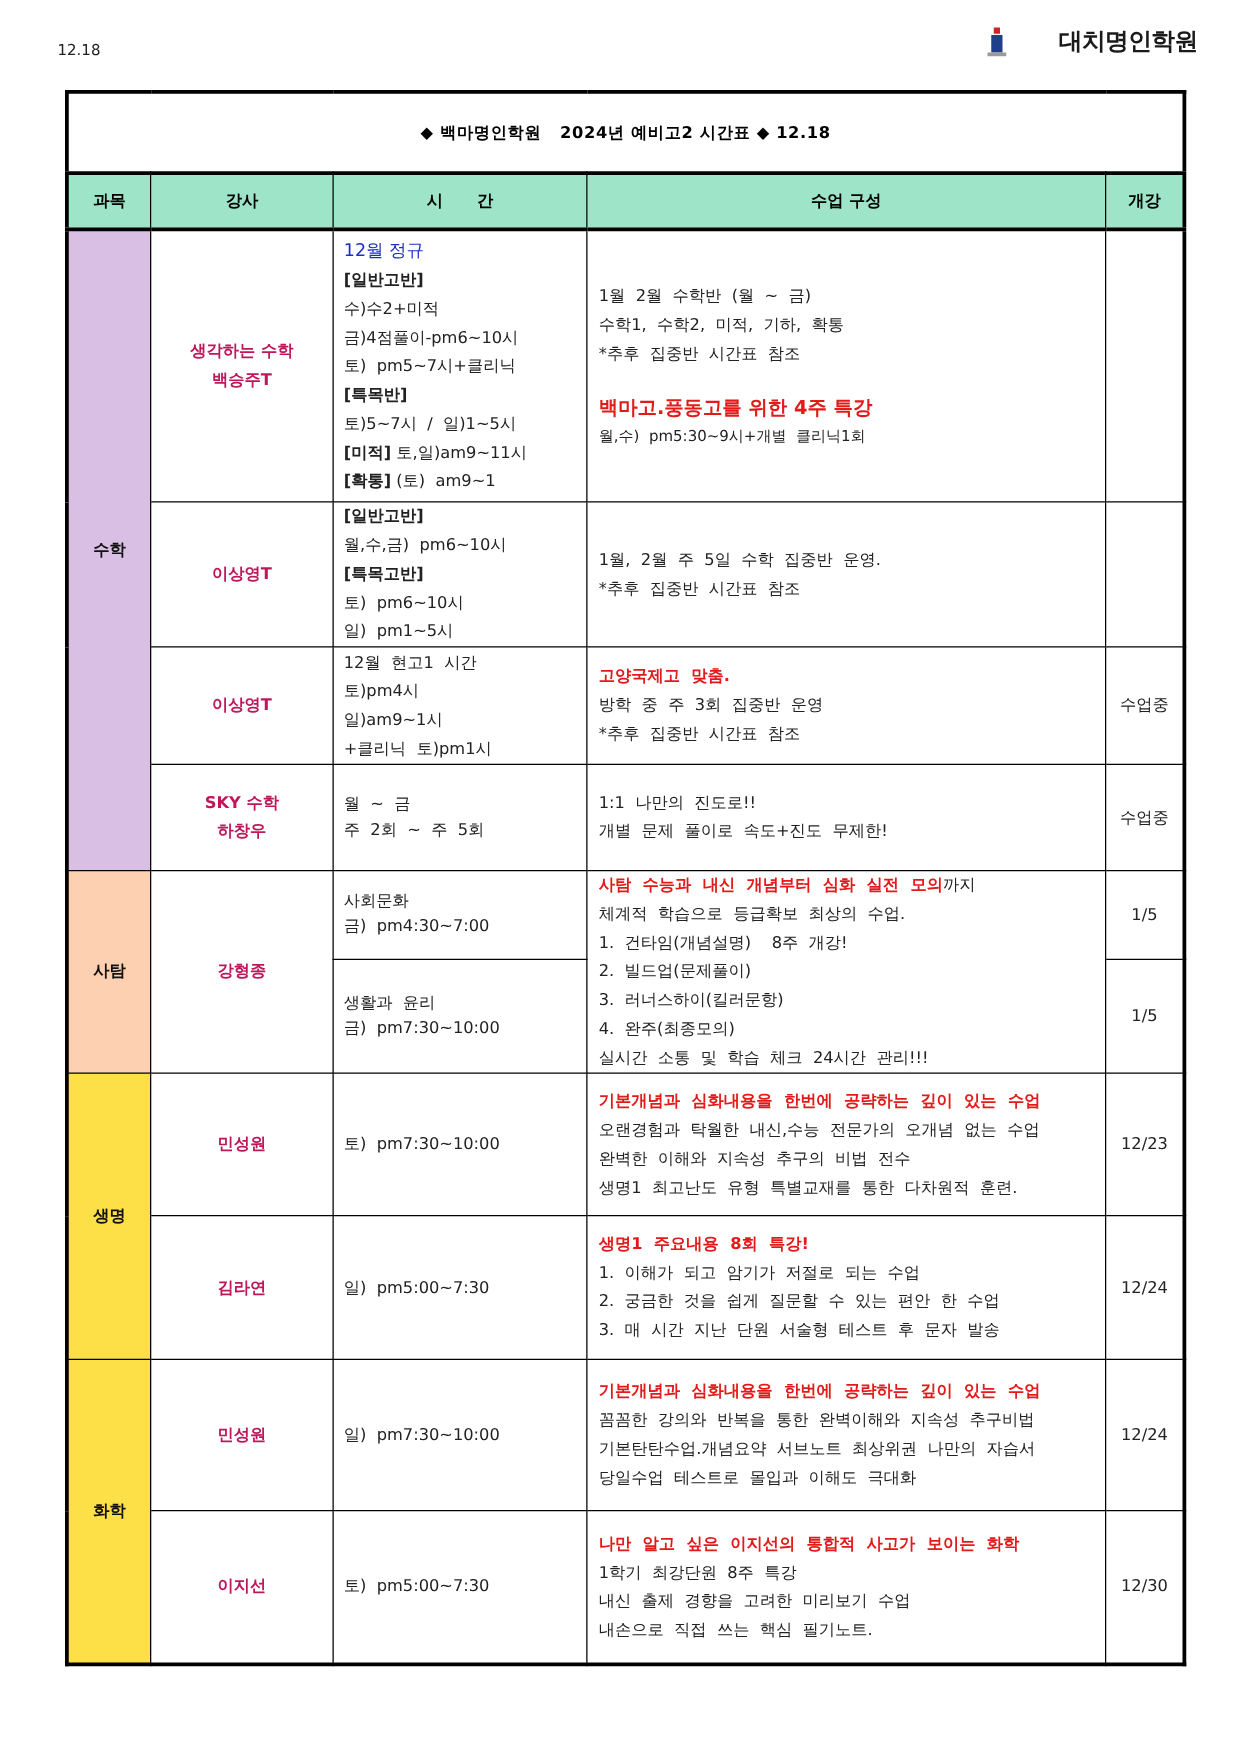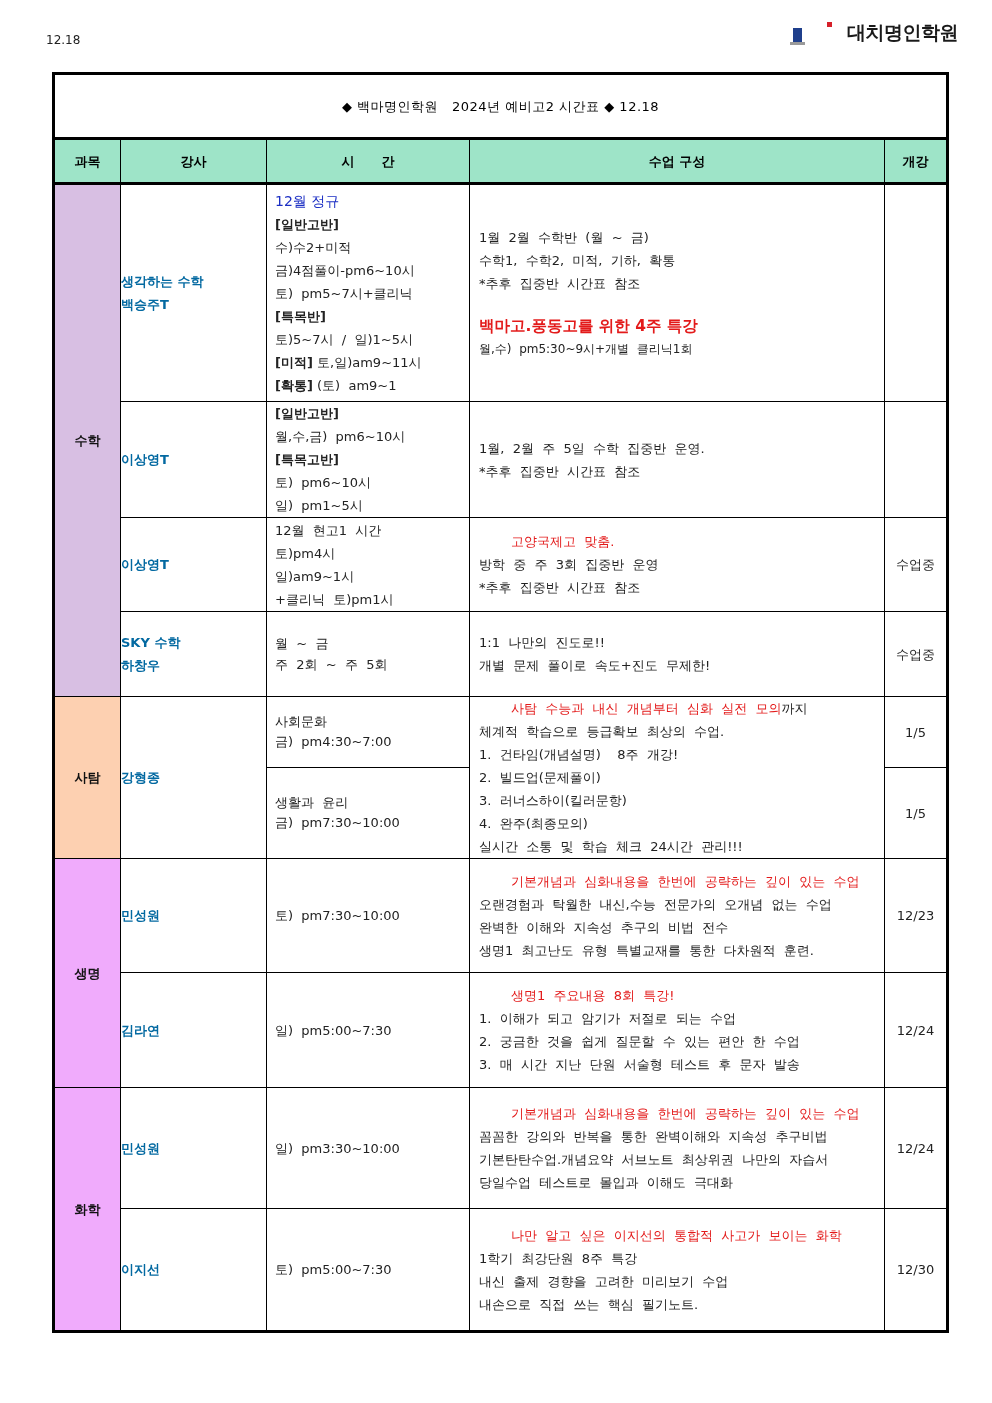--- a/index.html
+++ b/index.html
@@ -15,33 +15,33 @@
   .logo-mark .blue { position: absolute; left: 0; top: 6px; width: 9px; height: 14px; background: #1f3f8c; }
   .logo-mark .bar { position: absolute; left: -3px; top: 20px; width: 15px; height: 3px; background: #9a9a9a; }
   .logo-text { font-size: 19px; font-weight: bold; color: #1a1a1a; letter-spacing: -0.5px; }
 
   table.sched {
     position: absolute; left: 52px; top: 72px; width: 894px;
     border-collapse: collapse; table-layout: fixed;
     border: 3px solid #000;
   }
   table.sched td { border: 1px solid #000; padding: 0; vertical-align: middle; font-size: 13px; line-height: 23px; }
-  .title-cell { height: 62px; text-align: center; font-size: 27px; font-weight: normal; color: #000; border-bottom: 3px solid #000 !important; letter-spacing: 0.5px; }
+  .title-cell { height: 62px; text-align: center; font-size: 27px; font-weight: bold; color: #000; border-bottom: 3px solid #000 !important; letter-spacing: 0.5px; }
   .head td { background: #9ee4c8; height: 42px; text-align: center; font-weight: bold; font-size: 15px; color: #000; border-bottom: 3px solid #000 !important; }
   .subj { text-align: center; font-size: 16px; font-weight: bold; color: #111; }
   .subj.math { background: #d8bfe3; }
   .subj.social { background: #fdd0b1; }
-  .subj.bio, .subj.chem { background: #f0abfc; }
-  .teacher { font-size: 16px; font-weight: bold; color: #0369a1; line-height: 26px; }
+  .subj.bio, .subj.chem { background: #fde047; }
+  .teacher { text-align: center; font-size: 16px; font-weight: bold; color: #be185d; line-height: 26px; }
   .time { padding-left: 8px !important; font-size: 13.5px; color: #222; }
   .desc { padding-left: 9px !important; font-size: 13px; color: #222; }
   .open { text-align: center; font-size: 13.5px; color: #222; }
   .blue { color: #1c2fc4; font-size: 14px; }
   .b { font-weight: bold; }
-  .red { color: #e31a1a; font-weight: normal; margin-left: 32px; }
+  .red { color: #e31a1a; font-weight: bold; }
   .red-big { color: #e31a1a; font-weight: bold; font-size: 15.5px; }
   .line { display: block; white-space: nowrap; }
   .gap { display: block; height: 20px; }
 </style>
 </head>
 <body>
 
 <div class="date-top">12.18</div>
 
 <div class="logo">
@@ -197,21 +197,21 @@
       <span class="line" style="white-space:pre">1.  이해가  되고  암기가  저절로  되는  수업</span>
       <span class="line" style="white-space:pre">2.  궁금한  것을  쉽게  질문할  수  있는  편안  한  수업</span>
       <span class="line" style="white-space:pre">3.  매  시간  지난  단원  서술형  테스트  후  문자  발송</span>
     </td>
     <td class="open">12/24</td>
   </tr>
 
   <tr style="height:121px">
     <td rowspan="2" class="subj chem">화학</td>
     <td class="teacher">민성원</td>
-    <td class="time" style="white-space:pre">일)  pm3:30~10:00</td>
+    <td class="time" style="white-space:pre">일)  pm7:30~10:00</td>
     <td class="desc">
       <span class="line red" style="white-space:pre">기본개념과  심화내용을  한번에  공략하는  깊이  있는  수업</span>
       <span class="line" style="white-space:pre">꼼꼼한  강의와  반복을  통한  완벽이해와  지속성  추구비법</span>
       <span class="line" style="white-space:pre">기본탄탄수업.개념요약  서브노트  최상위권  나만의  자습서</span>
       <span class="line" style="white-space:pre">당일수업  테스트로  몰입과  이해도  극대화</span>
     </td>
     <td class="open">12/24</td>
   </tr>
 
   <tr style="height:123px">

